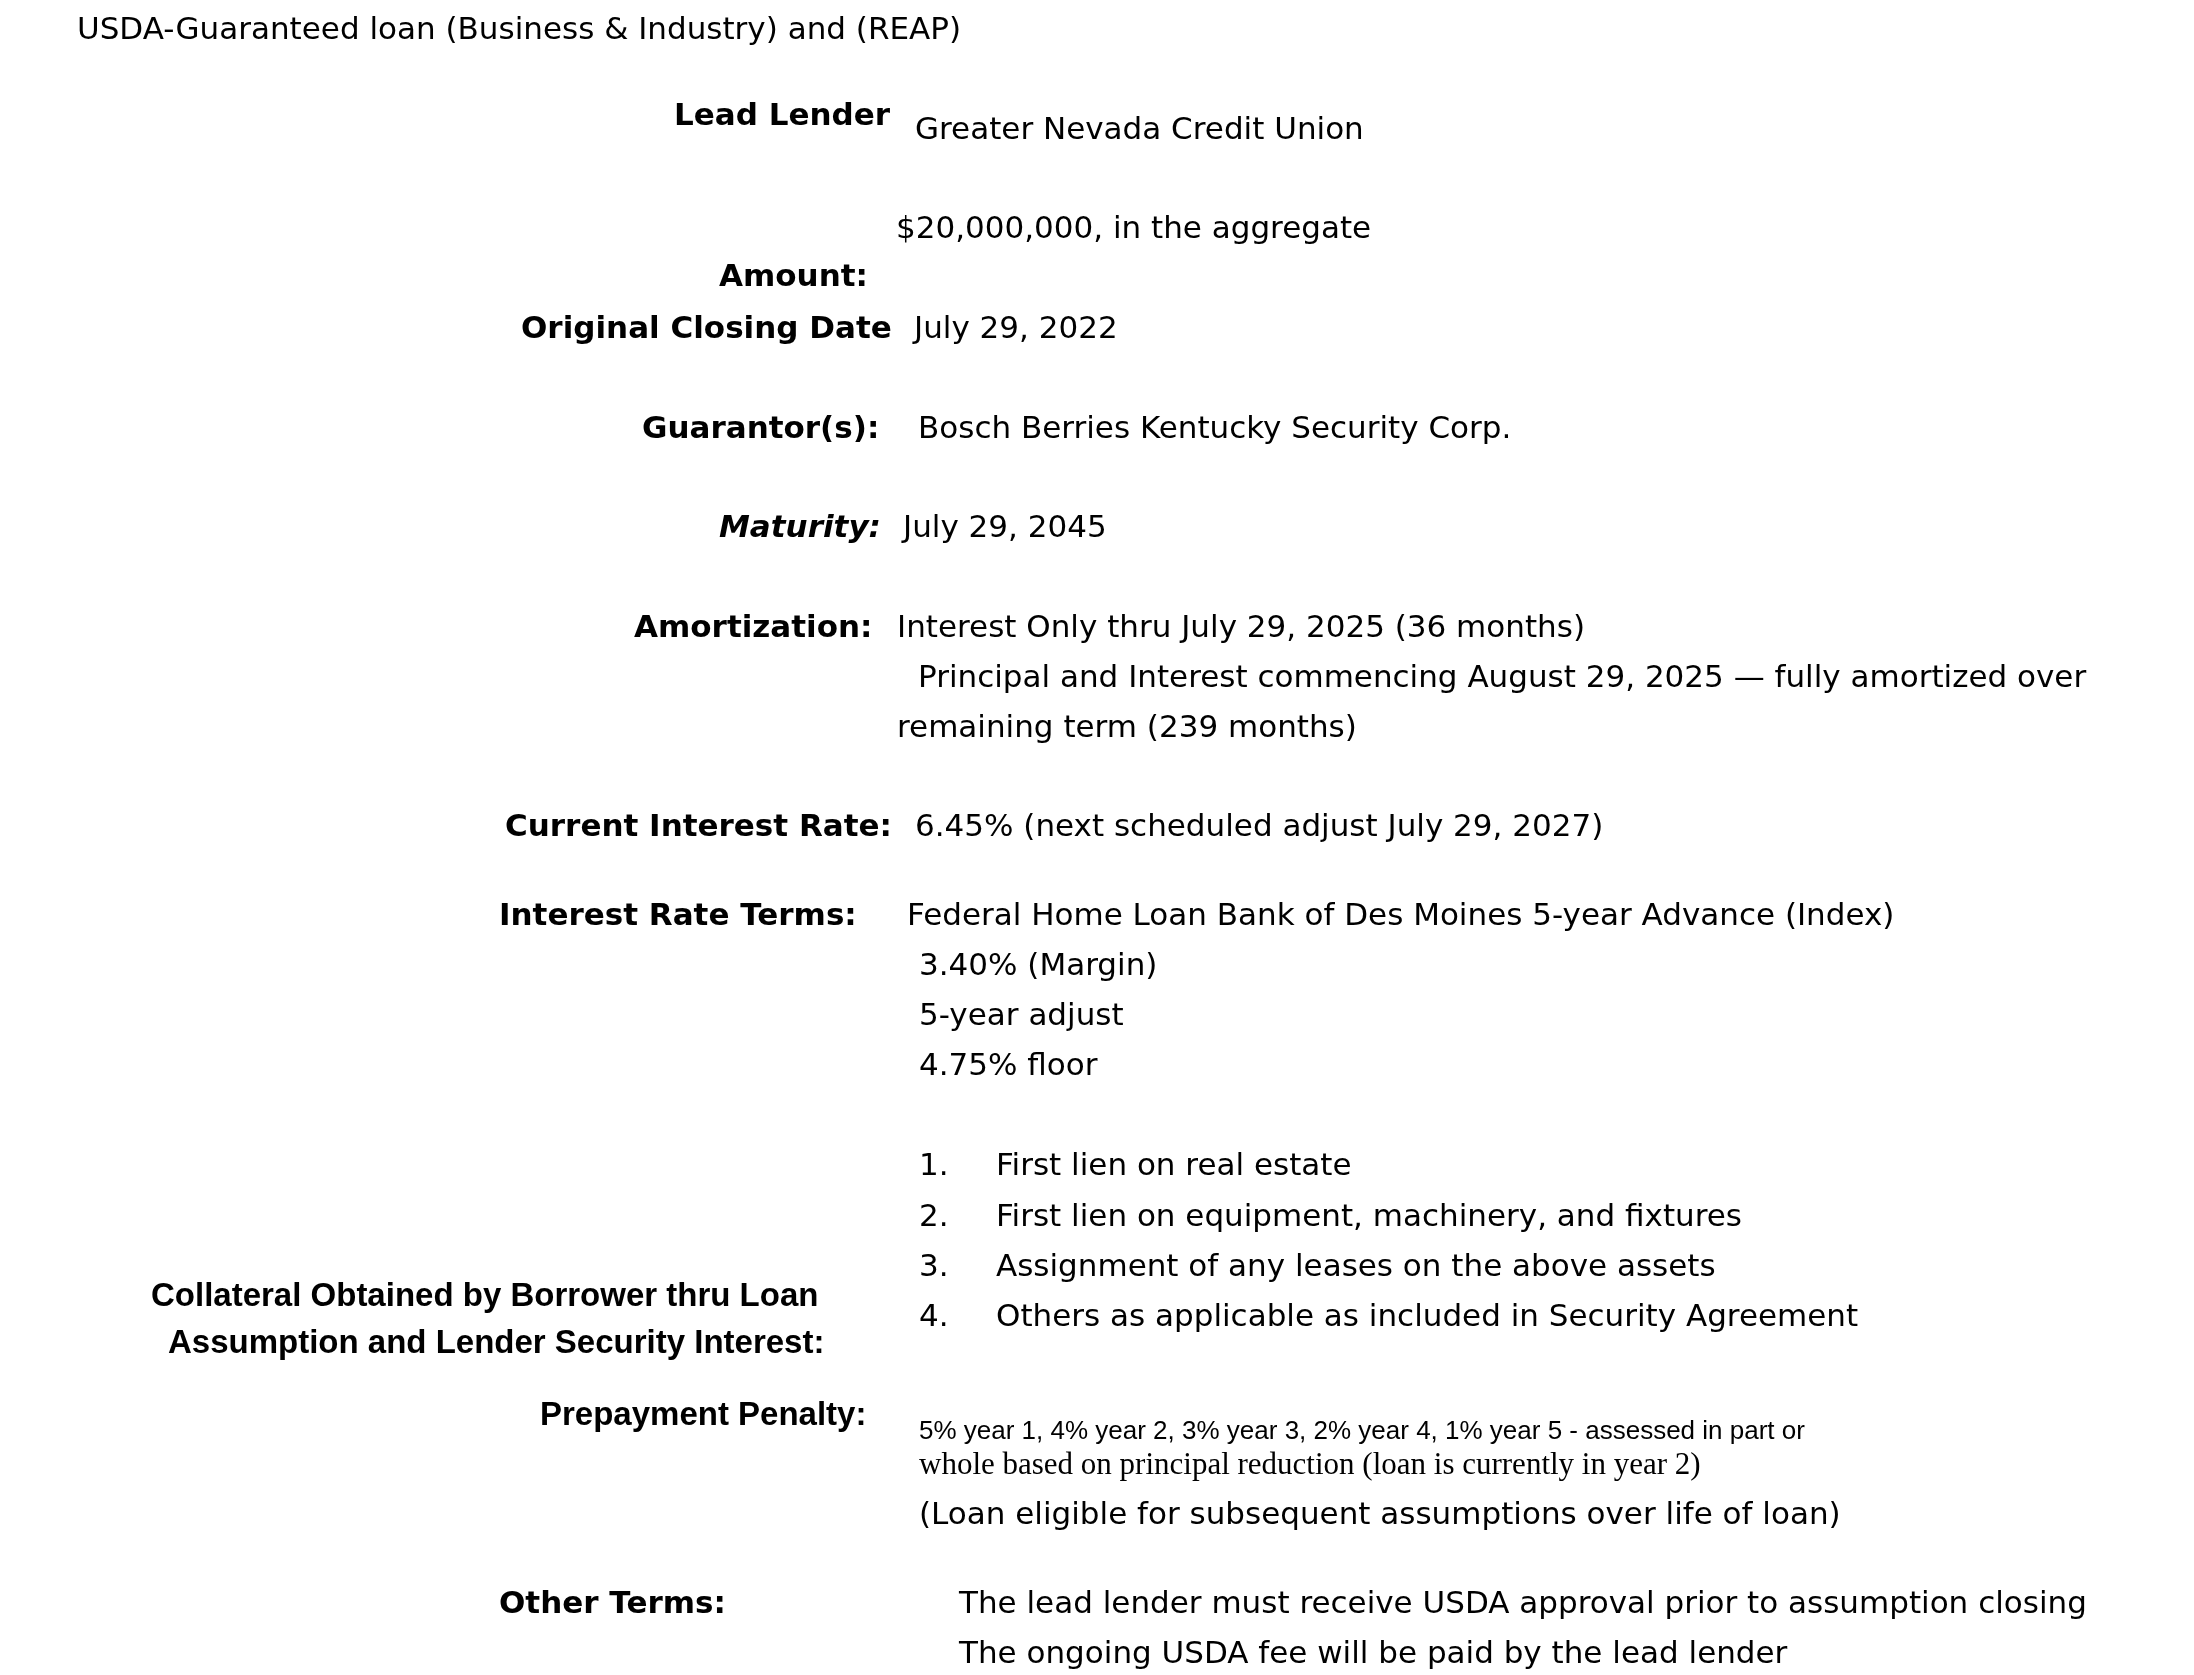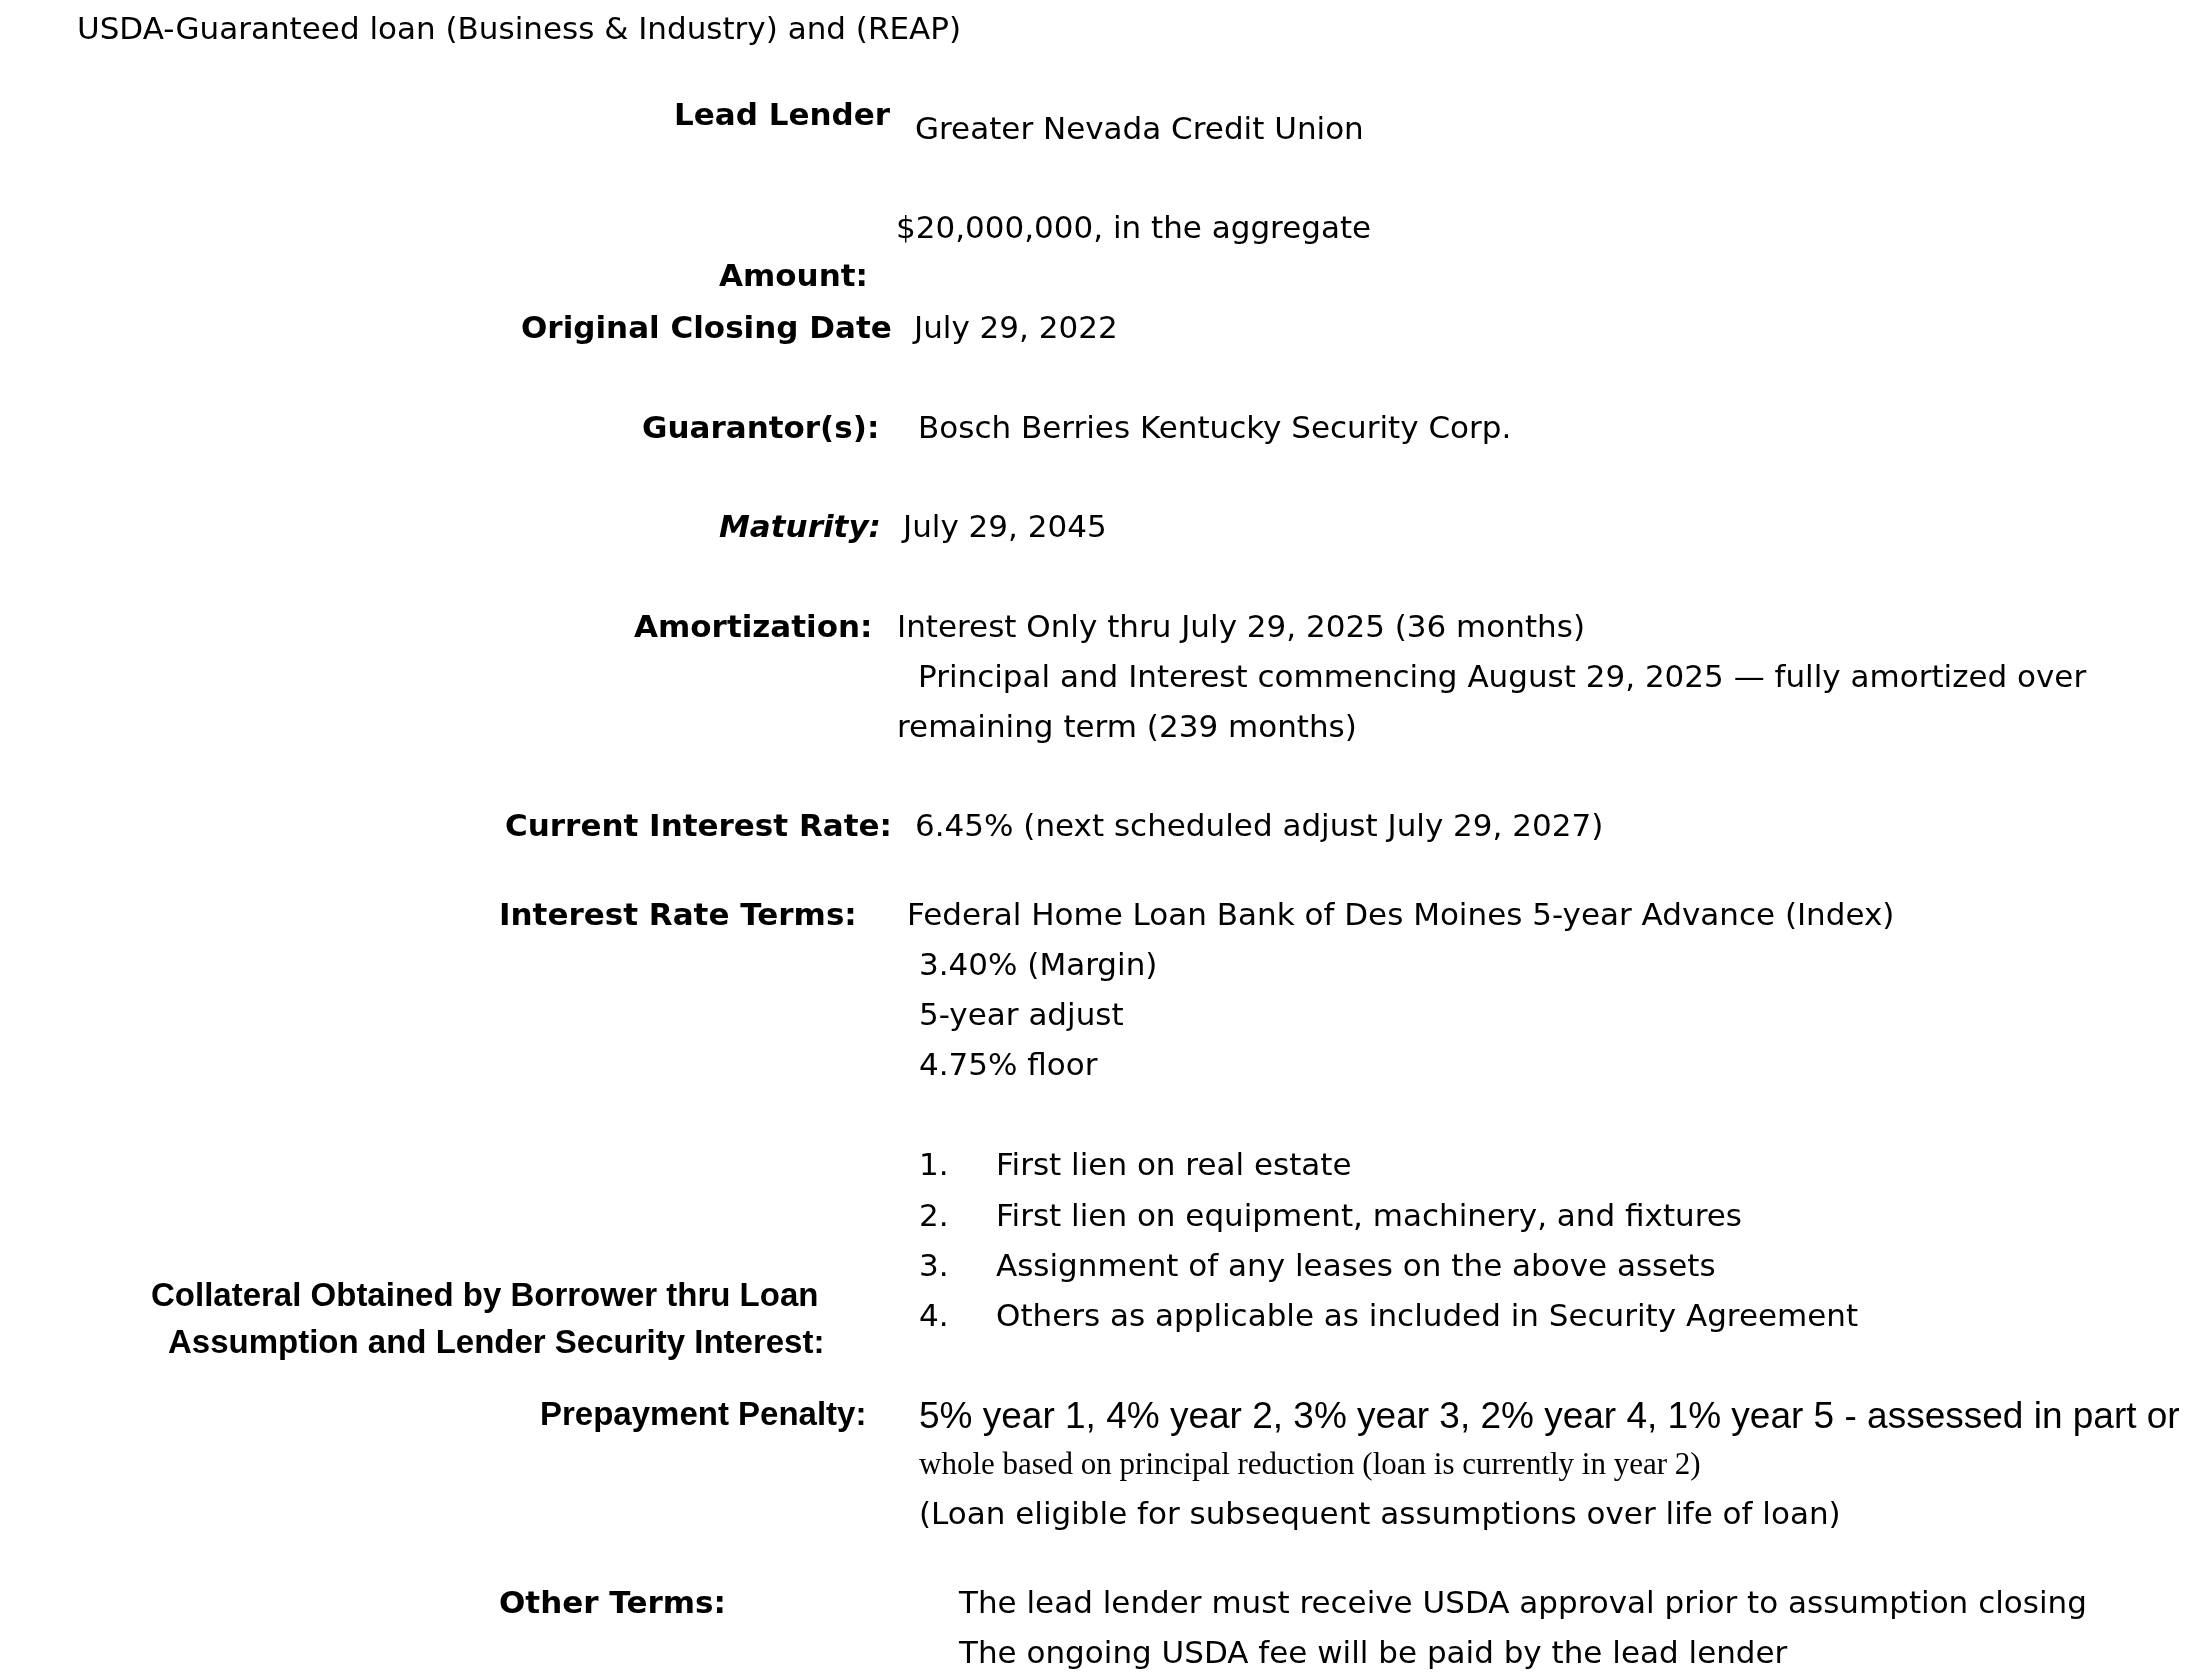--- a/index.html
+++ b/index.html
@@ -2,21 +2,21 @@
 <html style="font-size:11.4px"><head>
   <meta charset="utf-8">
   <style>
     html, body { margin: 0; padding: 0; background: #ffffff; }
     body {
       width: 2194px; height: 1676px; position: relative; overflow: hidden;
       font-family: "DejaVu Sans", sans-serif; color: #000000; font-size: 31px;
     }
     .t { position: absolute; white-space: nowrap; line-height: 1; }
     .b { font-weight: bold; }
-    .cond { font-family: "Liberation Sans", sans-serif; font-size: 37px; }
+    .cond { font-family: "Liberation Sans", sans-serif; font-size: 26px; margin-top: 20px; }
     .condb { font-family: "Liberation Sans", sans-serif; font-size: 33px; font-weight: bold; }
   </style>
 </head>
 <body>
 
 <div class="t" style="left:77px; top:13px;">USDA-Guaranteed loan (Business &amp; Industry) and (REAP)</div>
 
 <div class="t b" style="left:674px; top:99px;">Lead Lender</div>
 <div class="t" style="left:915px; top:113px;">Greater Nevada Credit Union</div>
 

